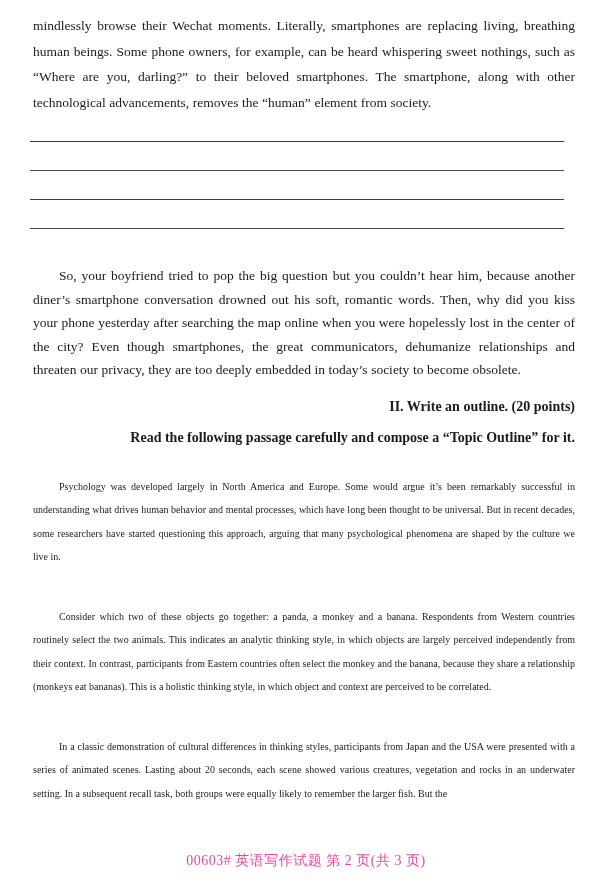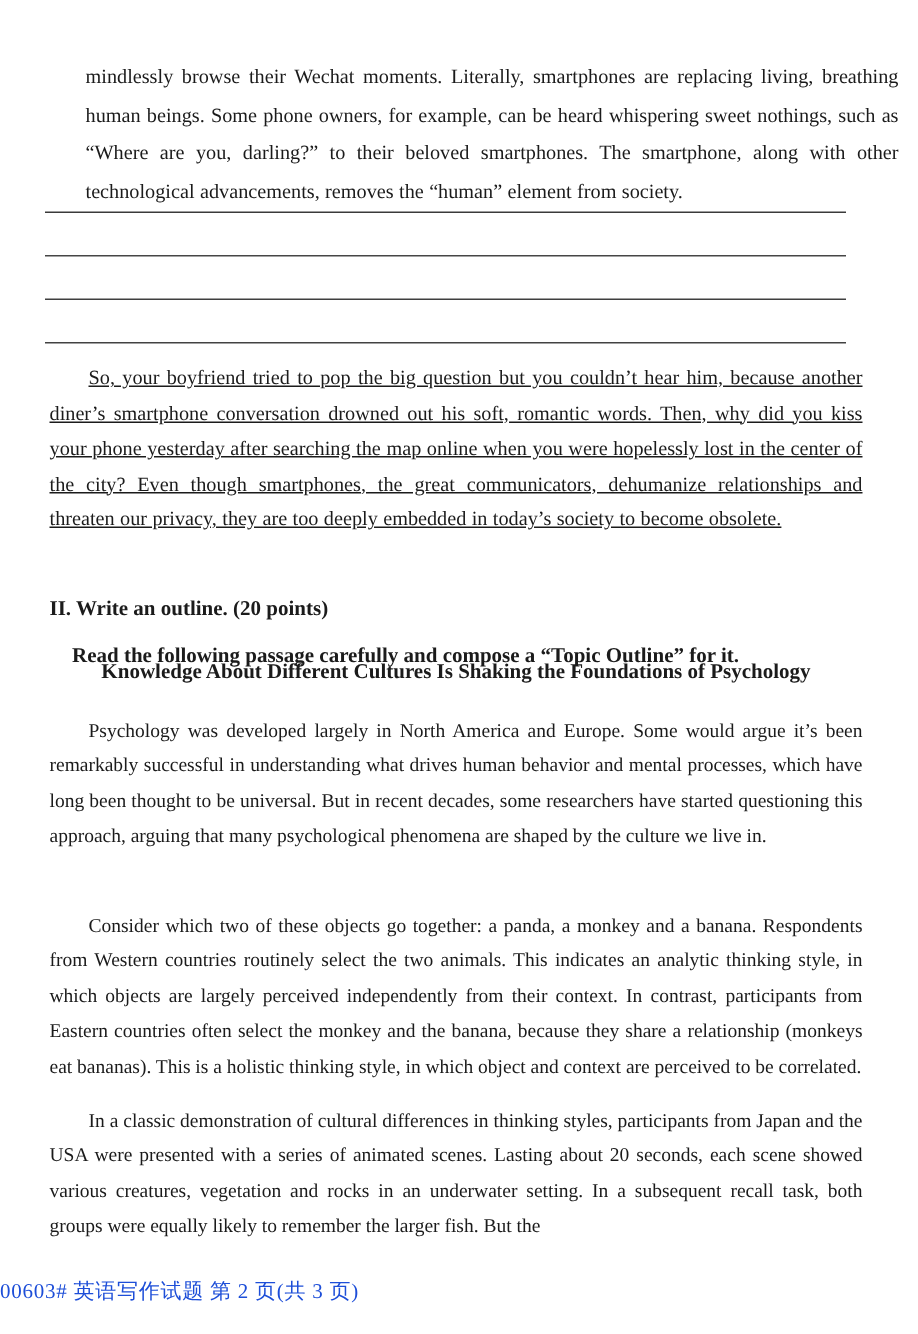--- a/index.html
+++ b/index.html
@@ -19,35 +19,35 @@
   .block {
     position: absolute;
     left: 33px;
     width: 542px;
   }
   .body-par {
     font-size: 13.5px;
     text-align: justify;
     word-spacing: 0.2px;
   }
-  #p1 { top: 38px; line-height: 25.5px; margin-left: 24px; }
-  #p2 { top: 240px; line-height: 23.5px; text-indent: 26px; text-decoration: underline; }
+  #p1 { top: 13px; line-height: 25.5px; }
+  #p2 { top: 264px; line-height: 23.5px; text-indent: 26px; }
 
   .answer-line {
     position: absolute;
     left: 30px;
     width: 534px;
     height: 1.3px;
   }
   #line1 { top: 141px; background: #3a3a3a; }
   #line2 { top: 170px; background: #464646; }
   #line3 { top: 199px; background: #3f3f3f; }
   #line4 { top: 228px; background: #424242; }
 
-  #heading-group { top: 397px; line-height: 19px; }
+  #heading-group { top: 397px; line-height: 19px; text-align: right; }
   .heading-main {
     font-size: 14px;
     font-weight: bold;
   }
   .heading-instruction {
     font-size: 14px;
     font-weight: bold;
     padding-left: 15px;
     margin-top: 12px;
   }
@@ -55,37 +55,38 @@
     top: 439px;
     font-size: 14px;
     font-weight: bold;
     text-align: center;
     line-height: 20px;
   }
   .passage-par {
     position: absolute;
     left: 33px;
     width: 542px;
-    font-size: 13px;
+    font-size: 10px;
     line-height: 23.4px;
     text-align: justify;
     text-indent: 26px;
     margin: 0;
   }
   #pp1 { top: 475px; }
   #pp2 { top: 605px; }
   #pp3 { top: 735px; }
 
   #footer {
     position: absolute;
     left: 0;
     top: 852px;
     width: 612px;
+    text-align: center;
     font-size: 14px;
-    color: #1d4ed8;
+    color: #ec4899;
     letter-spacing: 0.5px;
   }
 </style>
 </head>
 <body>
 
 <div class="page">
 
   <div id="p1" class="block body-par">mindlessly browse their Wechat moments. Literally, smartphones are replacing living, breathing human beings. Some phone owners, for example, can be heard whispering sweet nothings, such as “Where are you, darling?” to their beloved smartphones. The smartphone, along with other technological advancements, removes the “human” element from society.</div>
 
@@ -94,21 +95,20 @@
   <div id="line3" class="answer-line"></div>
   <div id="line4" class="answer-line"></div>
 
   <div id="p2" class="block body-par">So, your boyfriend tried to pop the big question but you couldn’t hear him, because another diner’s smartphone conversation drowned out his soft, romantic words. Then, why did you kiss your phone yesterday after searching the map online when you were hopelessly lost in the center of the city? Even though smartphones, the great communicators, dehumanize relationships and threaten our privacy, they are too deeply embedded in today’s society to become obsolete.</div>
 
   <div id="heading-group" class="block">
     <div class="heading-main">II. Write an outline. (20 points)</div>
     <div class="heading-instruction">Read the following passage carefully and compose a “Topic Outline” for it.</div>
   </div>
 
-  <div id="passage-title" class="block">Knowledge About Different Cultures Is Shaking the Foundations of Psychology</div>
 
   <p id="pp1" class="passage-par">Psychology was developed largely in North America and Europe. Some would argue it’s been remarkably successful in understanding what drives human behavior and mental processes, which have long been thought to be universal. But in recent decades, some researchers have started questioning this approach, arguing that many psychological phenomena are shaped by the culture we live in.</p>
 
   <p id="pp2" class="passage-par">Consider which two of these objects go together: a panda, a monkey and a banana. Respondents from Western countries routinely select the two animals. This indicates an analytic thinking style, in which objects are largely perceived independently from their context. In contrast, participants from Eastern countries often select the monkey and the banana, because they share a relationship (monkeys eat bananas). This is a holistic thinking style, in which object and context are perceived to be correlated.</p>
 
   <p id="pp3" class="passage-par">In a classic demonstration of cultural differences in thinking styles, participants from Japan and the USA were presented with a series of animated scenes. Lasting about 20 seconds, each scene showed various creatures, vegetation and rocks in an underwater setting. In a subsequent recall task, both groups were equally likely to remember the larger fish. But the</p>
 
   <div id="footer">00603# 英语写作试题 第 2 页(共 3 页)</div>
 
 </div>

